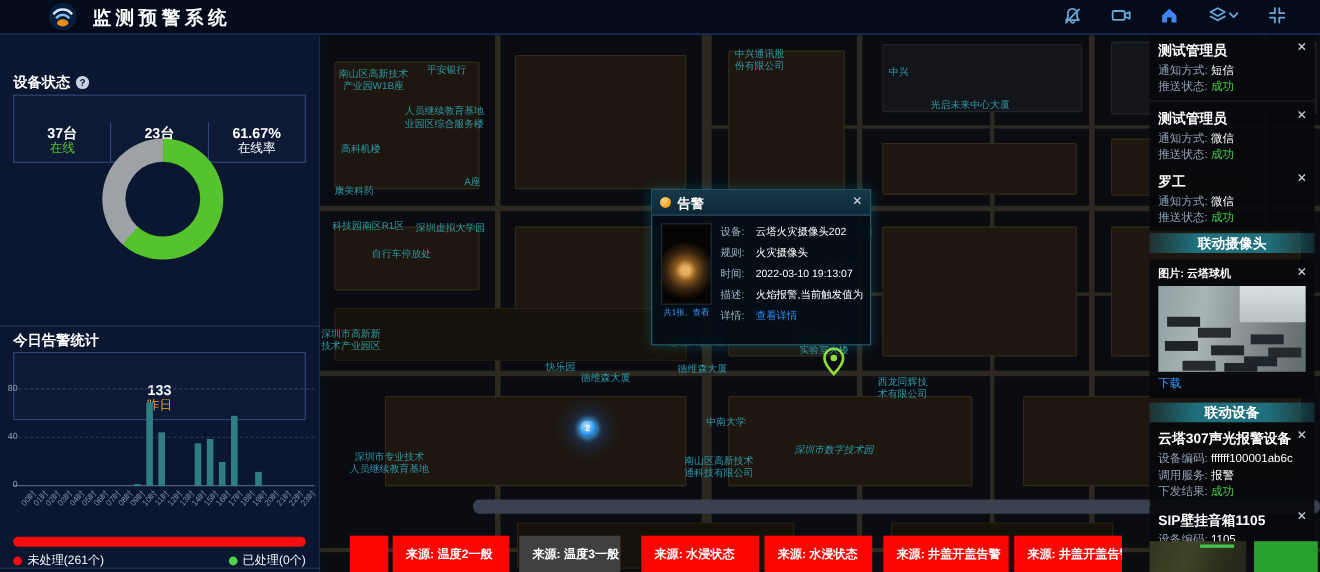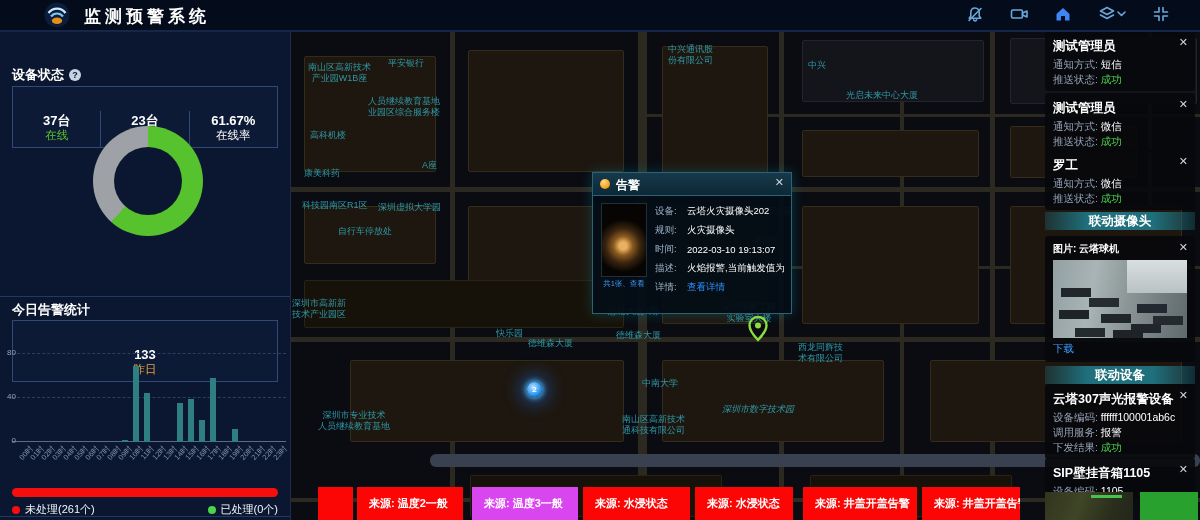--- a/index.html
+++ b/index.html
@@ -383,20 +383,20 @@
         <span class="card-x">✕</span>
         <div class="nrow">设备编码: <span class="nv">1105</span></div>
       </div>
     </div>
   <div id="thumb-olive"></div>
   <div id="thumb-green"></div>
 
   <div id="ticker">
       <div class="tick" style="left: 318px; width: 35px; background: rgb(251, 5, 5);"></div>
       <div class="tick" style="left: 357px; width: 106px; background: rgb(251, 5, 5);">来源: 温度2一般</div>
-      <div class="tick" style="left: 472px; width: 106px; background: #d946ef;">来源: 温度3一般</div>
+      <div class="tick" style="left: 472px; width: 92px; background: #404040;">来源: 温度3一般</div>
       <div class="tick" style="left: 583px; width: 107px; background: rgb(251, 5, 5);">来源: 水浸状态</div>
       <div class="tick" style="left: 695px; width: 98px; background: rgb(251, 5, 5);">来源: 水浸状态</div>
       <div class="tick" style="left: 803px; width: 114px; background: rgb(251, 5, 5);">来源: 井盖开盖告警</div>
       <div class="tick" style="left: 922px; width: 98px; background: rgb(251, 5, 5);">来源: 井盖开盖告警</div>
     </div>
 
 </div>
 
 </body></html>

